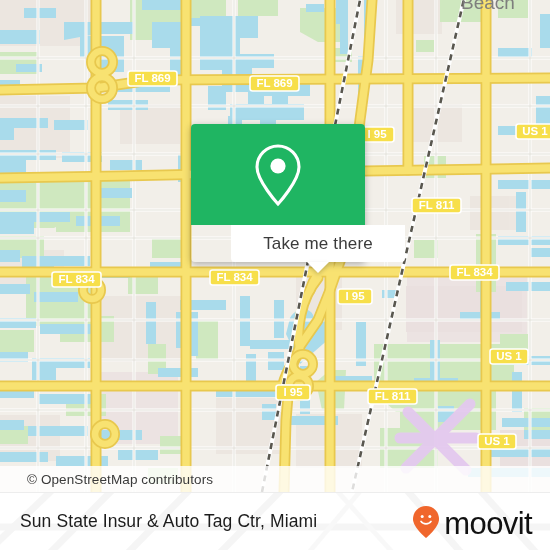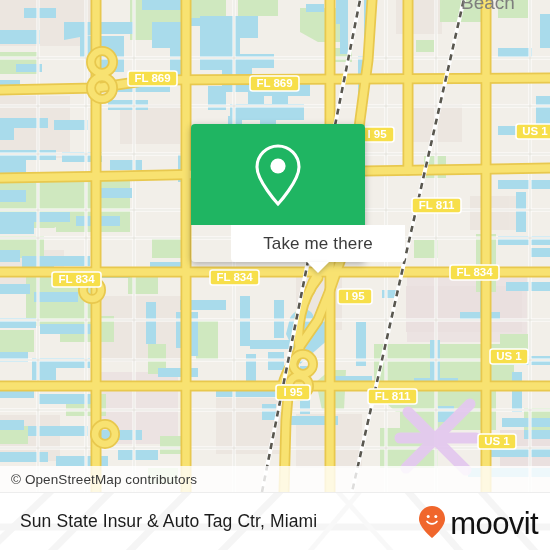--- a/index.html
+++ b/index.html
@@ -20,21 +20,21 @@
   }
   .map svg{position:absolute;left:0;top:0;display:block;}
 
   
   .attrib{
     position:absolute;left:0;bottom:0;
     height:26px;width:100%;
     display:flex;align-items:center;
     background:rgba(255,255,255,0.80);
     font-size:13.5px;color:#3a3a3a;
-    padding-left:11px;box-sizing:border-box;
+    padding-left:27px;box-sizing:border-box;
     letter-spacing:0.1px;
   }
 
   
   .popup{
     position:absolute;left:191px;top:124px;
     width:174px;
     border-radius:4px;
     box-shadow:0 2px 7px rgba(0,0,0,0.28);
     overflow:visible;
@@ -66,21 +66,21 @@
     border-top:11px solid #ffffff;
     filter:drop-shadow(0 2px 2px rgba(0,0,0,0.18));
   }
 
   
   .footer{
     position:absolute;left:0;top:492px;width:550px;height:58px;
     background:#ffffff;
     display:flex;align-items:center;
     box-sizing:border-box;
-    padding:0 12px 0 20px;
+    padding:0 18px 0 20px;
     overflow:hidden;
     border-top:1px solid #ededed;
   }
   .footer-bg{
     position:absolute;left:0;top:0;width:550px;height:58px;
     opacity:0.55;pointer-events:none;
   }
   .footer-title{
     position:relative;
     font-size:17.5px;color:#1c1c1c;

